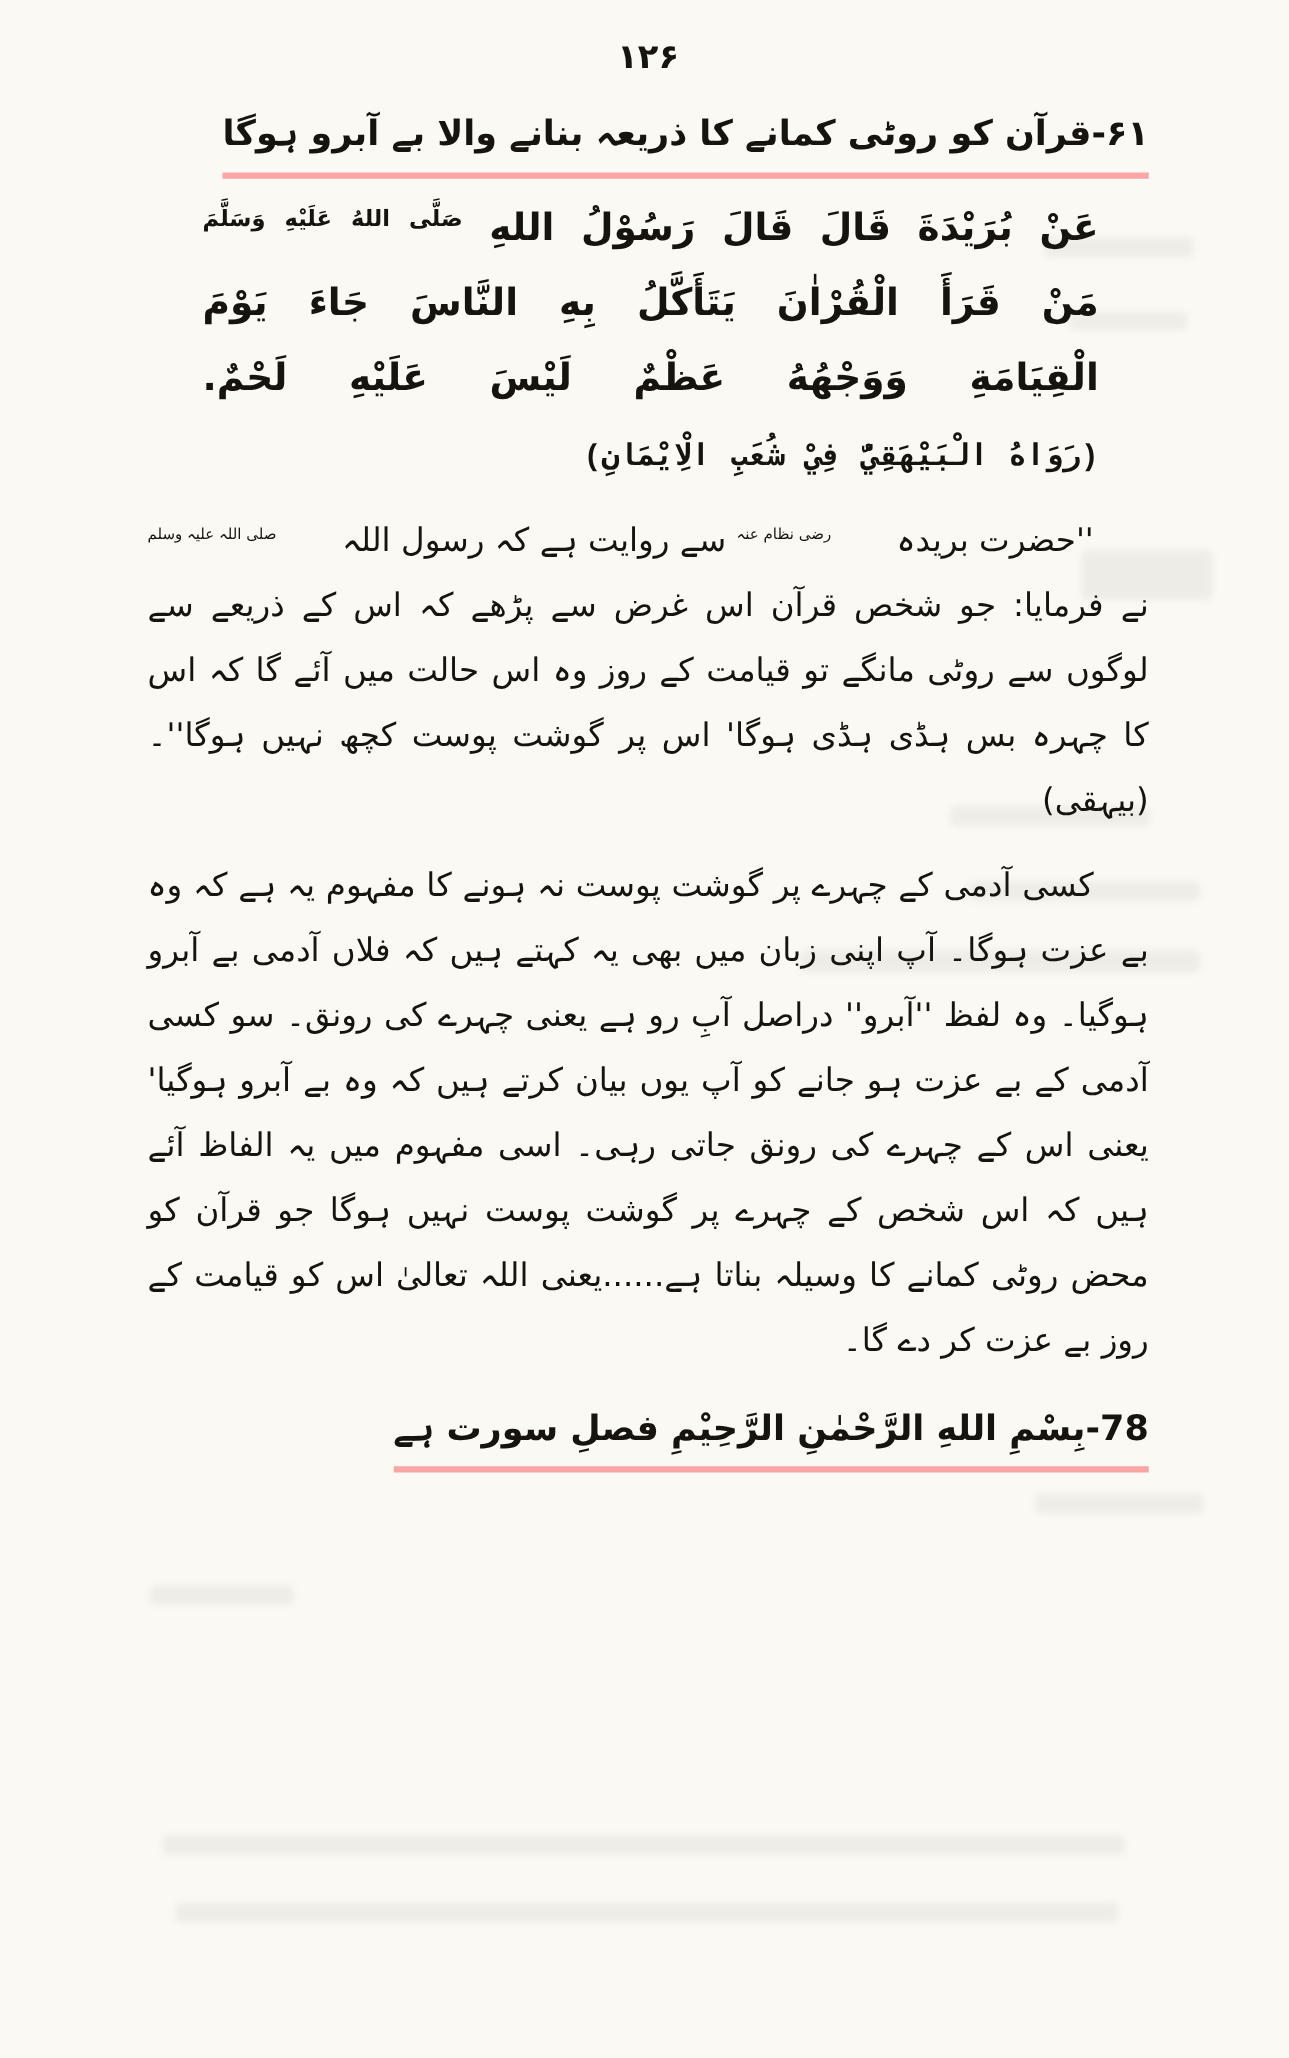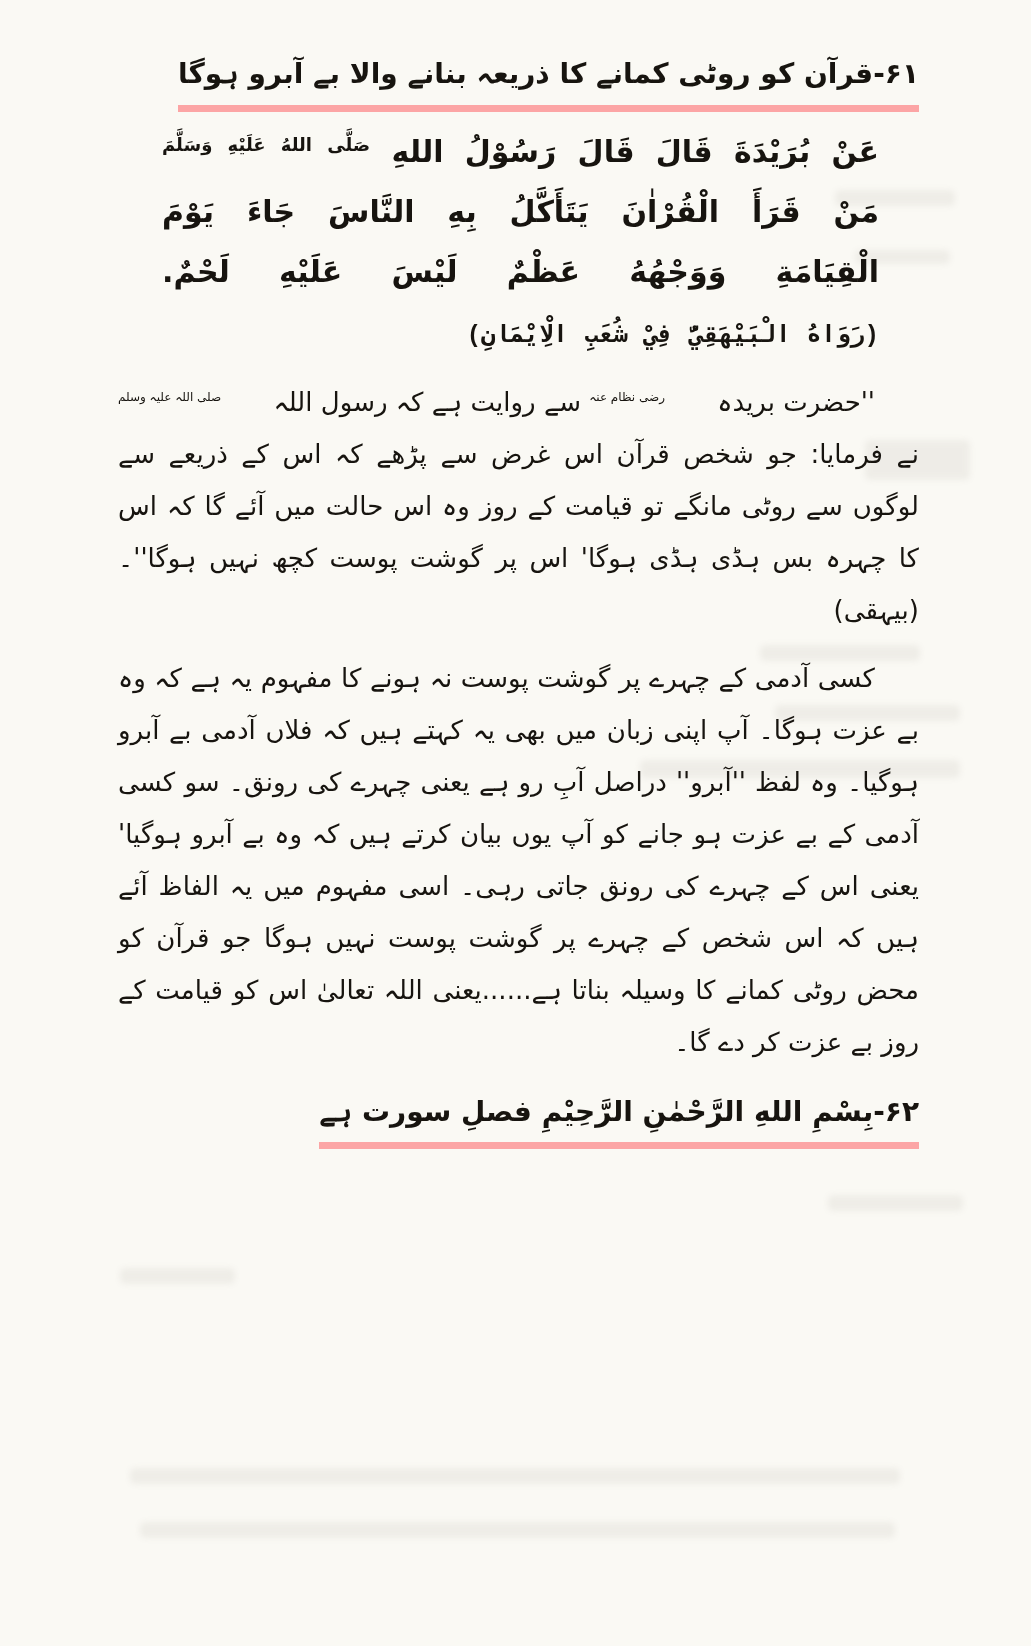--- a/index.html
+++ b/index.html
@@ -36,21 +36,21 @@
   .heading {
     margin: 20px 0 10px 0;
     text-align: right;
   }
   .heading .heading-text {
     display: inline-block;
     font-size: 28px;
     font-weight: 700;
     line-height: 1.7;
     padding-bottom: 7px;
-    border-bottom: 7px solid #fca5a5;
+    border-bottom: 5px solid #fca5a5;
   }
   .arabic {
     font-size: 30px;
     font-weight: 700;
     line-height: 2.0;
     text-align: justify;
     word-spacing: 9px;
     margin: 8px 40px 14px 44px;
   }
   .hadith-source {
@@ -91,30 +91,31 @@
 <div class="artifact" style="left:760px; top:645px; width:160px; height:16px;"></div>
 <div class="artifact" style="left:775px; top:705px; width:185px; height:16px;"></div>
 <div class="artifact" style="left:640px; top:760px; width:320px; height:18px;"></div>
 <div class="artifact" style="left:828px; top:1195px; width:135px; height:16px;"></div>
 <div class="artifact" style="left:120px; top:1268px; width:115px; height:16px;"></div>
 <div class="artifact" style="left:130px; top:1468px; width:770px; height:16px;"></div>
 <div class="artifact" style="left:140px; top:1522px; width:755px; height:16px;"></div>
 
 <div class="page">
 
+  <div class="page-number">۱۲۶</div>
 
 
   <div class="heading">
     <span class="heading-text">۶۱-قرآن کو روٹی کمانے کا ذریعہ بنانے والا بے آبرو ہوگا</span>
   </div>
 
   <p class="arabic"><span>عَنْ بُرَيْدَةَ قَالَ قَالَ رَسُوْلُ اللهِ</span> <span class="honorific">صَلَّى اللهُ عَلَيْهِ وَسَلَّمَ</span> <span>مَنْ قَرَأَ الْقُرْاٰنَ يَتَأَكَّلُ بِهِ النَّاسَ جَاءَ يَوْمَ الْقِيَامَةِ وَوَجْهُهُ عَظْمٌ لَيْسَ عَلَيْهِ لَحْمٌ.</span> <span class="hadith-source">(رَوَاهُ الْبَيْهَقِيُّ فِيْ شُعَبِ الْاِيْمَانِ)</span></p>
 
   <p class="urdu-para indent"><span>''حضرت بریدہ</span> <span class="urdu-honorific">رضی نظام عنہ</span> <span>سے روایت ہے کہ رسول اللہ</span> <span class="urdu-honorific">صلی اللہ علیہ وسلم</span> <span>نے فرمایا: جو شخص قرآن اس غرض سے پڑھے کہ اس کے ذریعے سے لوگوں سے روٹی مانگے تو قیامت کے روز وہ اس حالت میں آئے گا کہ اس کا چہرہ بس ہڈی ہڈی ہوگا' اس پر گوشت پوست کچھ نہیں ہوگا''۔ (بیہقی)</span></p>
 
   <p class="urdu-para indent" style="margin-top:16px;">کسی آدمی کے چہرے پر گوشت پوست نہ ہونے کا مفہوم یہ ہے کہ وہ بے عزت ہوگا۔ آپ اپنی زبان میں بھی یہ کہتے ہیں کہ فلاں آدمی بے آبرو ہوگیا۔ وہ لفظ ''آبرو'' دراصل آبِ رو ہے یعنی چہرے کی رونق۔ سو کسی آدمی کے بے عزت ہو جانے کو آپ یوں بیان کرتے ہیں کہ وہ بے آبرو ہوگیا' یعنی اس کے چہرے کی رونق جاتی رہی۔ اسی مفہوم میں یہ الفاظ آئے ہیں کہ اس شخص کے چہرے پر گوشت پوست نہیں ہوگا جو قرآن کو محض روٹی کمانے کا وسیلہ بناتا ہے......یعنی اللہ تعالیٰ اس کو قیامت کے روز بے عزت کر دے گا۔</p>
 
   <div class="heading">
-    <span class="heading-text">۶۲-بِسْمِ اللهِ الرَّحْمٰنِ الرَّحِيْمِ فصلِ سورت ہے</span>
+    <span class="heading-text">78-بِسْمِ اللهِ الرَّحْمٰنِ الرَّحِيْمِ فصلِ سورت ہے</span>
   </div>
 
 
 </div>
 
 </body></html>

